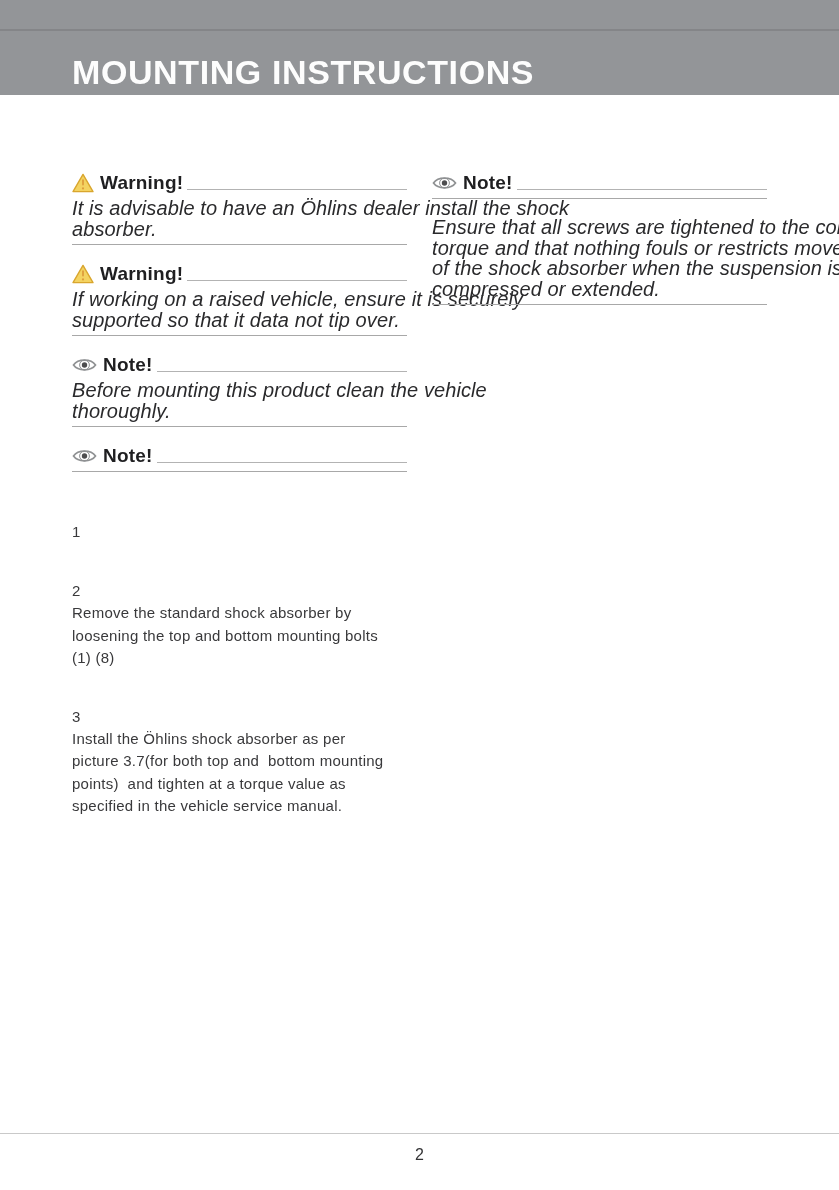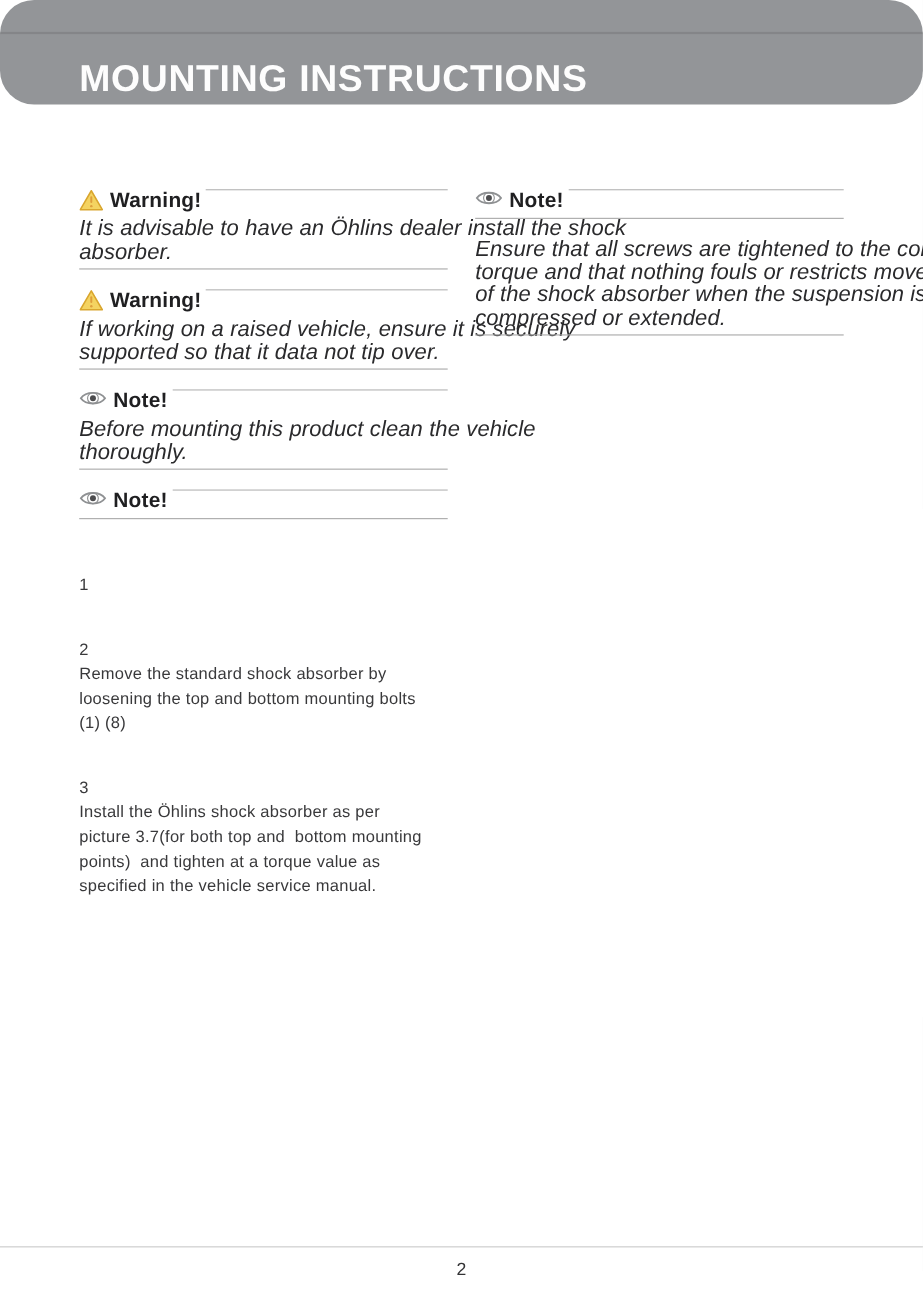--- a/index.html
+++ b/index.html
@@ -3,36 +3,36 @@
 <meta charset="utf-8">
 <style>
   html,body { margin:0; padding:0; background:#e8e8e8; }
   .page {
     position:relative; width:839px; height:1190px; margin:0 auto;
     background:#ffffff; overflow:hidden;
     font-family:"Liberation Sans", sans-serif; color:#2a2a2c;
   }
 
   
-  .header { position:absolute; left:0; top:0; width:839px; height:95px; background:#939598;border-radius:31px; }
+  .header { position:absolute; left:0; top:0; width:839px; height:95px; background:#939598; }
   .header-seam { position:absolute; left:0; top:29px; width:100%; height:2px; background:rgba(0,0,0,0.10); }
   .page-title {
     position:absolute; left:72px; bottom:3px; margin:0;
     font-size:34px; font-weight:bold; letter-spacing:0.6px; color:#fdfdfd;
     white-space:nowrap;
   }
 
   
   .col { position:absolute; top:172px; width:335px; }
   .col-left  { left:72px;  }
   .col-right { left:432px; }
 
   
   .callout { margin:0 0 18px 0; }
-  .callout-head { display:flex; align-items:flex-start; }
+  .callout-head { display:flex; align-items:flex-end; }
   .callout-icon { flex:0 0 auto; margin-right:6px; display:block; }
   .callout-title {
     font-size:19px; font-weight:bold; line-height:21px; color:#1f1f21;
     letter-spacing:0.2px; white-space:nowrap;
   }
   .head-rule { flex:1 1 auto; border-bottom:1px solid #b3b3b3; margin:0 0 3px 4px; }
   .callout-body {
     margin:5px 0 0 0; font-style:italic; font-size:20px; line-height:20.5px;
     color:#2a2a2c; white-space:pre; letter-spacing:0.1px;
   }

